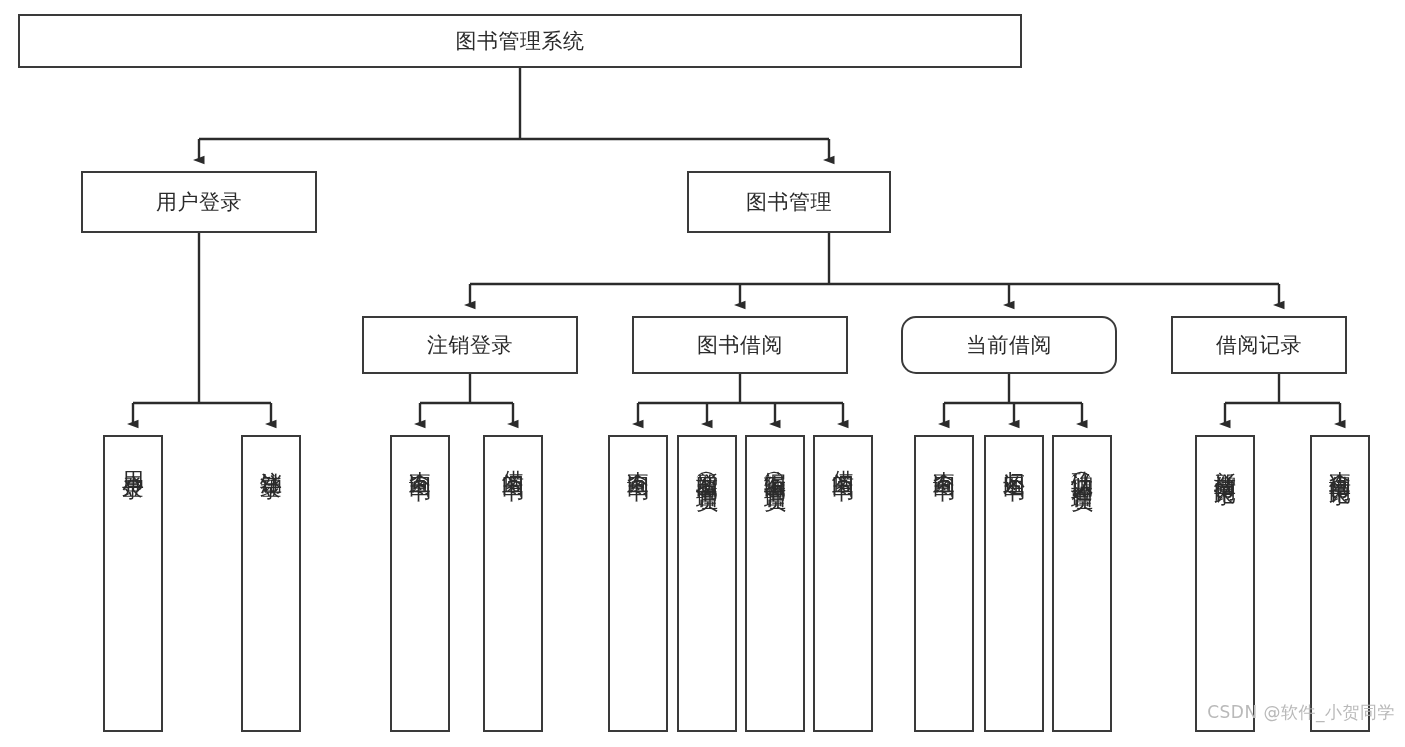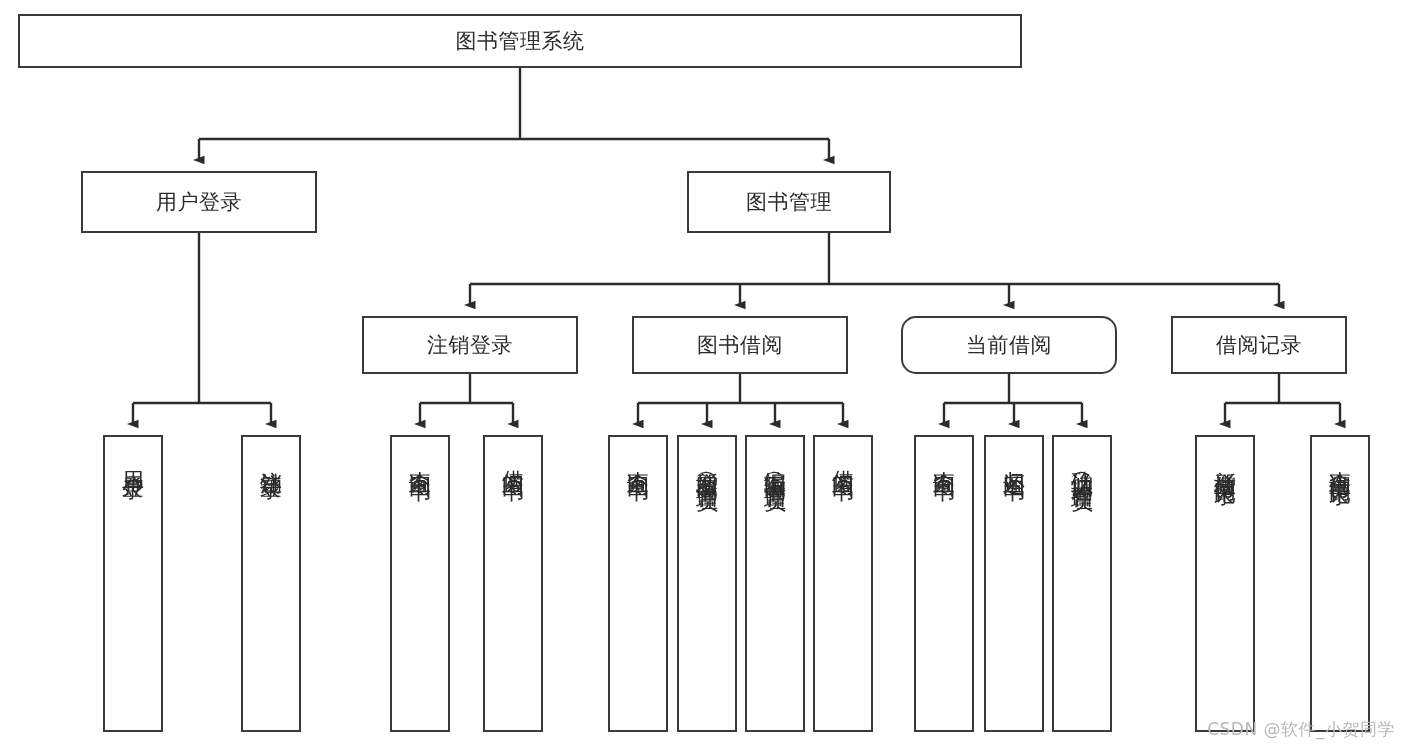--- a/index.html
+++ b/index.html
@@ -48,21 +48,21 @@
     writing-mode: vertical-rl;
     text-orientation: upright;
     font-size: 22px;
     letter-spacing: 3px;
     line-height: 1;
     white-space: nowrap;
   }
   .watermark {
     position: absolute;
     right: 10px;
-    bottom: 6px;
+    bottom: 23px;
     font-size: 17px;
     color: #b9b9b9;
     letter-spacing: 0.5px;
     white-space: nowrap;
     margin-left: 39px;
   }
 </style>
 </head>
 <body>
 

